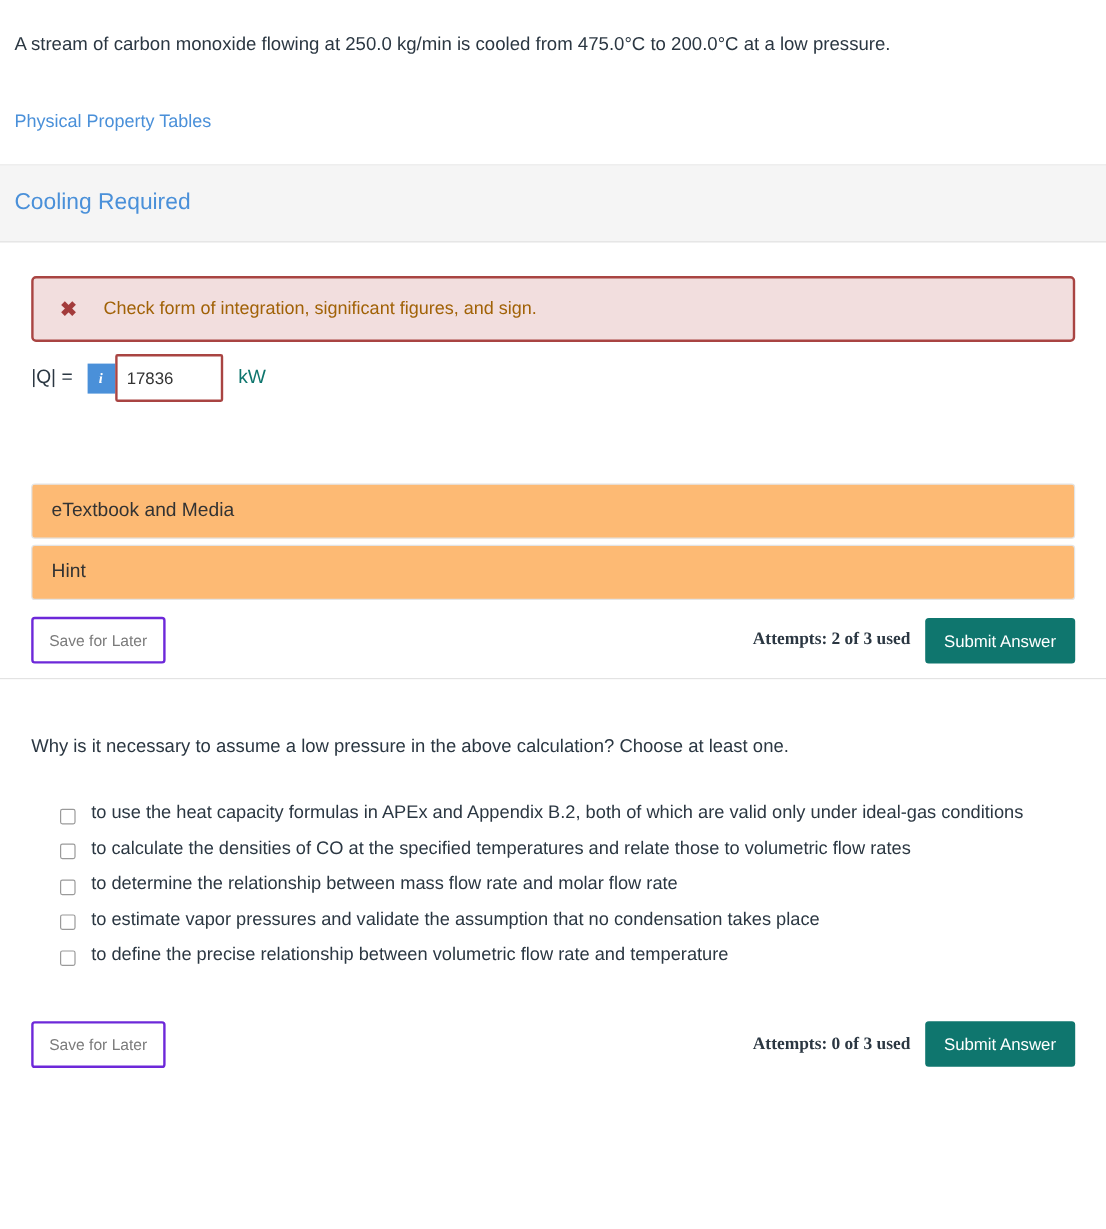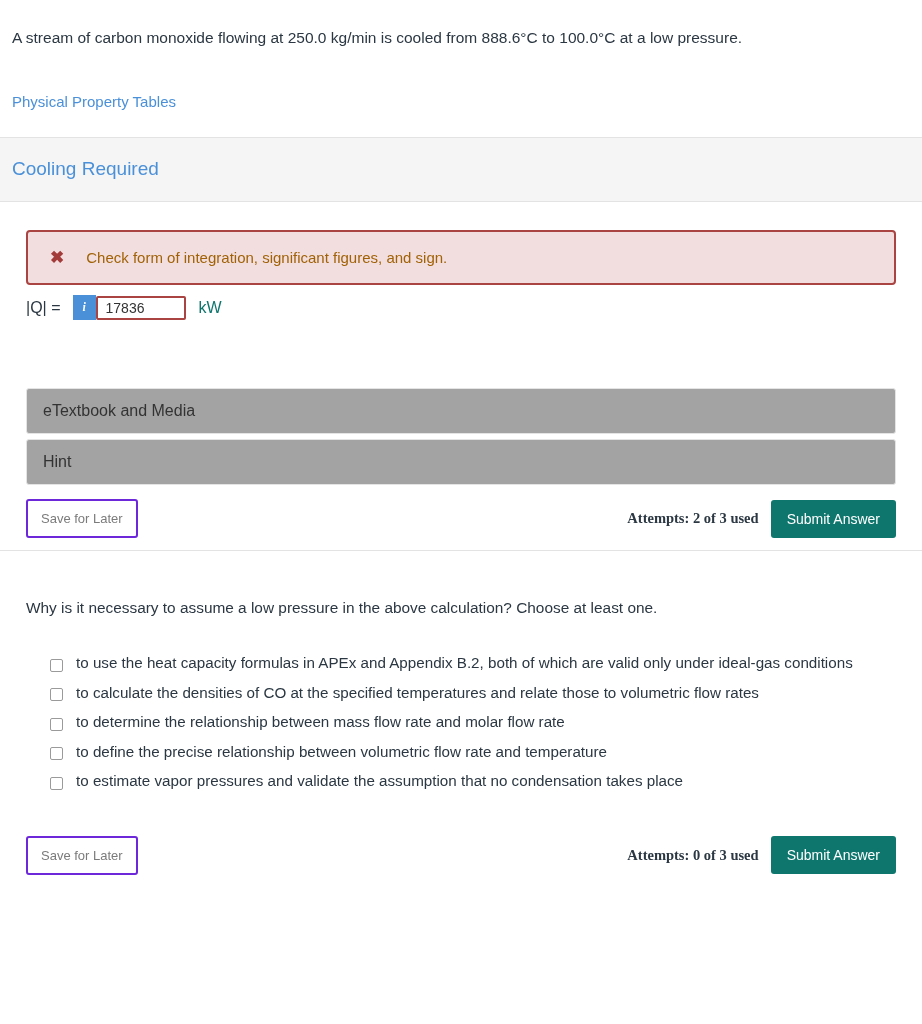--- a/index.html
+++ b/index.html
@@ -115,40 +115,40 @@
     font-weight: bold;
     font-style: italic;
     display: flex;
     align-items: center;
     justify-content: center;
     font-family: "Liberation Serif", serif;
     flex: 0 0 auto;
   }
   .answer-input {
     width: 90px;
-    height: 24px;
+    height: 40px;
     border: 2px solid #a94442;
     background: #ffffff;
     font-size: 14px;
     font-family: "Liberation Sans", sans-serif;
     color: #333;
     padding: 2px 8px;
     border-radius: 2px;
     outline: none;
   }
   .unit {
     font-size: 16px;
     margin-left: 13px;
     color: #0f766e;
   }
 
   
   .panels { margin-top: 68px; }
   .panel {
-    background: #a3a3a3;
+    background: #fdba74;
     border: 1px solid #e4e4e4;
     border-radius: 3px;
     padding: 13px 16px;
     font-size: 16px;
     color: #333333;
     cursor: pointer;
   }
   .panel + .panel { margin-top: 5px; }
 
   
@@ -225,21 +225,21 @@
     cursor: pointer;
   }
   .mc-footer { margin-top: 44px; }
 </style>
 </head>
 <body>
 
 <div class="page">
 
   <div class="problem-block">
-    <p class="problem-text">A stream of carbon monoxide flowing at 250.0 kg/min is cooled from 888.6°C to 100.0°C at a low pressure.</p>
+    <p class="problem-text">A stream of carbon monoxide flowing at 250.0 kg/min is cooled from 475.0°C to 200.0°C at a low pressure.</p>
   </div>
   <div class="pp-link-wrap">
     <a class="link-blue">Physical Property Tables</a>
   </div>
   <div class="statement-divider"></div>
 
   <div class="section-header">
     <h2 class="section-title">Cooling Required</h2>
   </div>
 
@@ -286,25 +286,25 @@
       <div class="choice">
         <input type="checkbox" class="cbox" style="">
         <span class="choice-label">to calculate the densities of CO at the specified temperatures and relate those to volumetric flow rates</span>
       </div>
       <div class="choice">
         <input type="checkbox" class="cbox" style="">
         <span class="choice-label">to determine the relationship between mass flow rate and molar flow rate</span>
       </div>
       <div class="choice">
         <input type="checkbox" class="cbox" style="">
+        <span class="choice-label">to estimate vapor pressures and validate the assumption that no condensation takes place</span>
+      </div>
+      <div class="choice">
+        <input type="checkbox" class="cbox" style="">
         <span class="choice-label">to define the precise relationship between volumetric flow rate and temperature</span>
-      </div>
-      <div class="choice">
-        <input type="checkbox" class="cbox" style="">
-        <span class="choice-label">to estimate vapor pressures and validate the assumption that no condensation takes place</span>
       </div>
     </div>
 
     <div class="action-row mc-footer">
       <button class="btn-save">Save for Later</button>
       <div class="action-right">
         <span class="attempts">Attempts: 0 of 3 used</span>
         <button class="btn-submit">Submit Answer</button>
       </div>
     </div>

